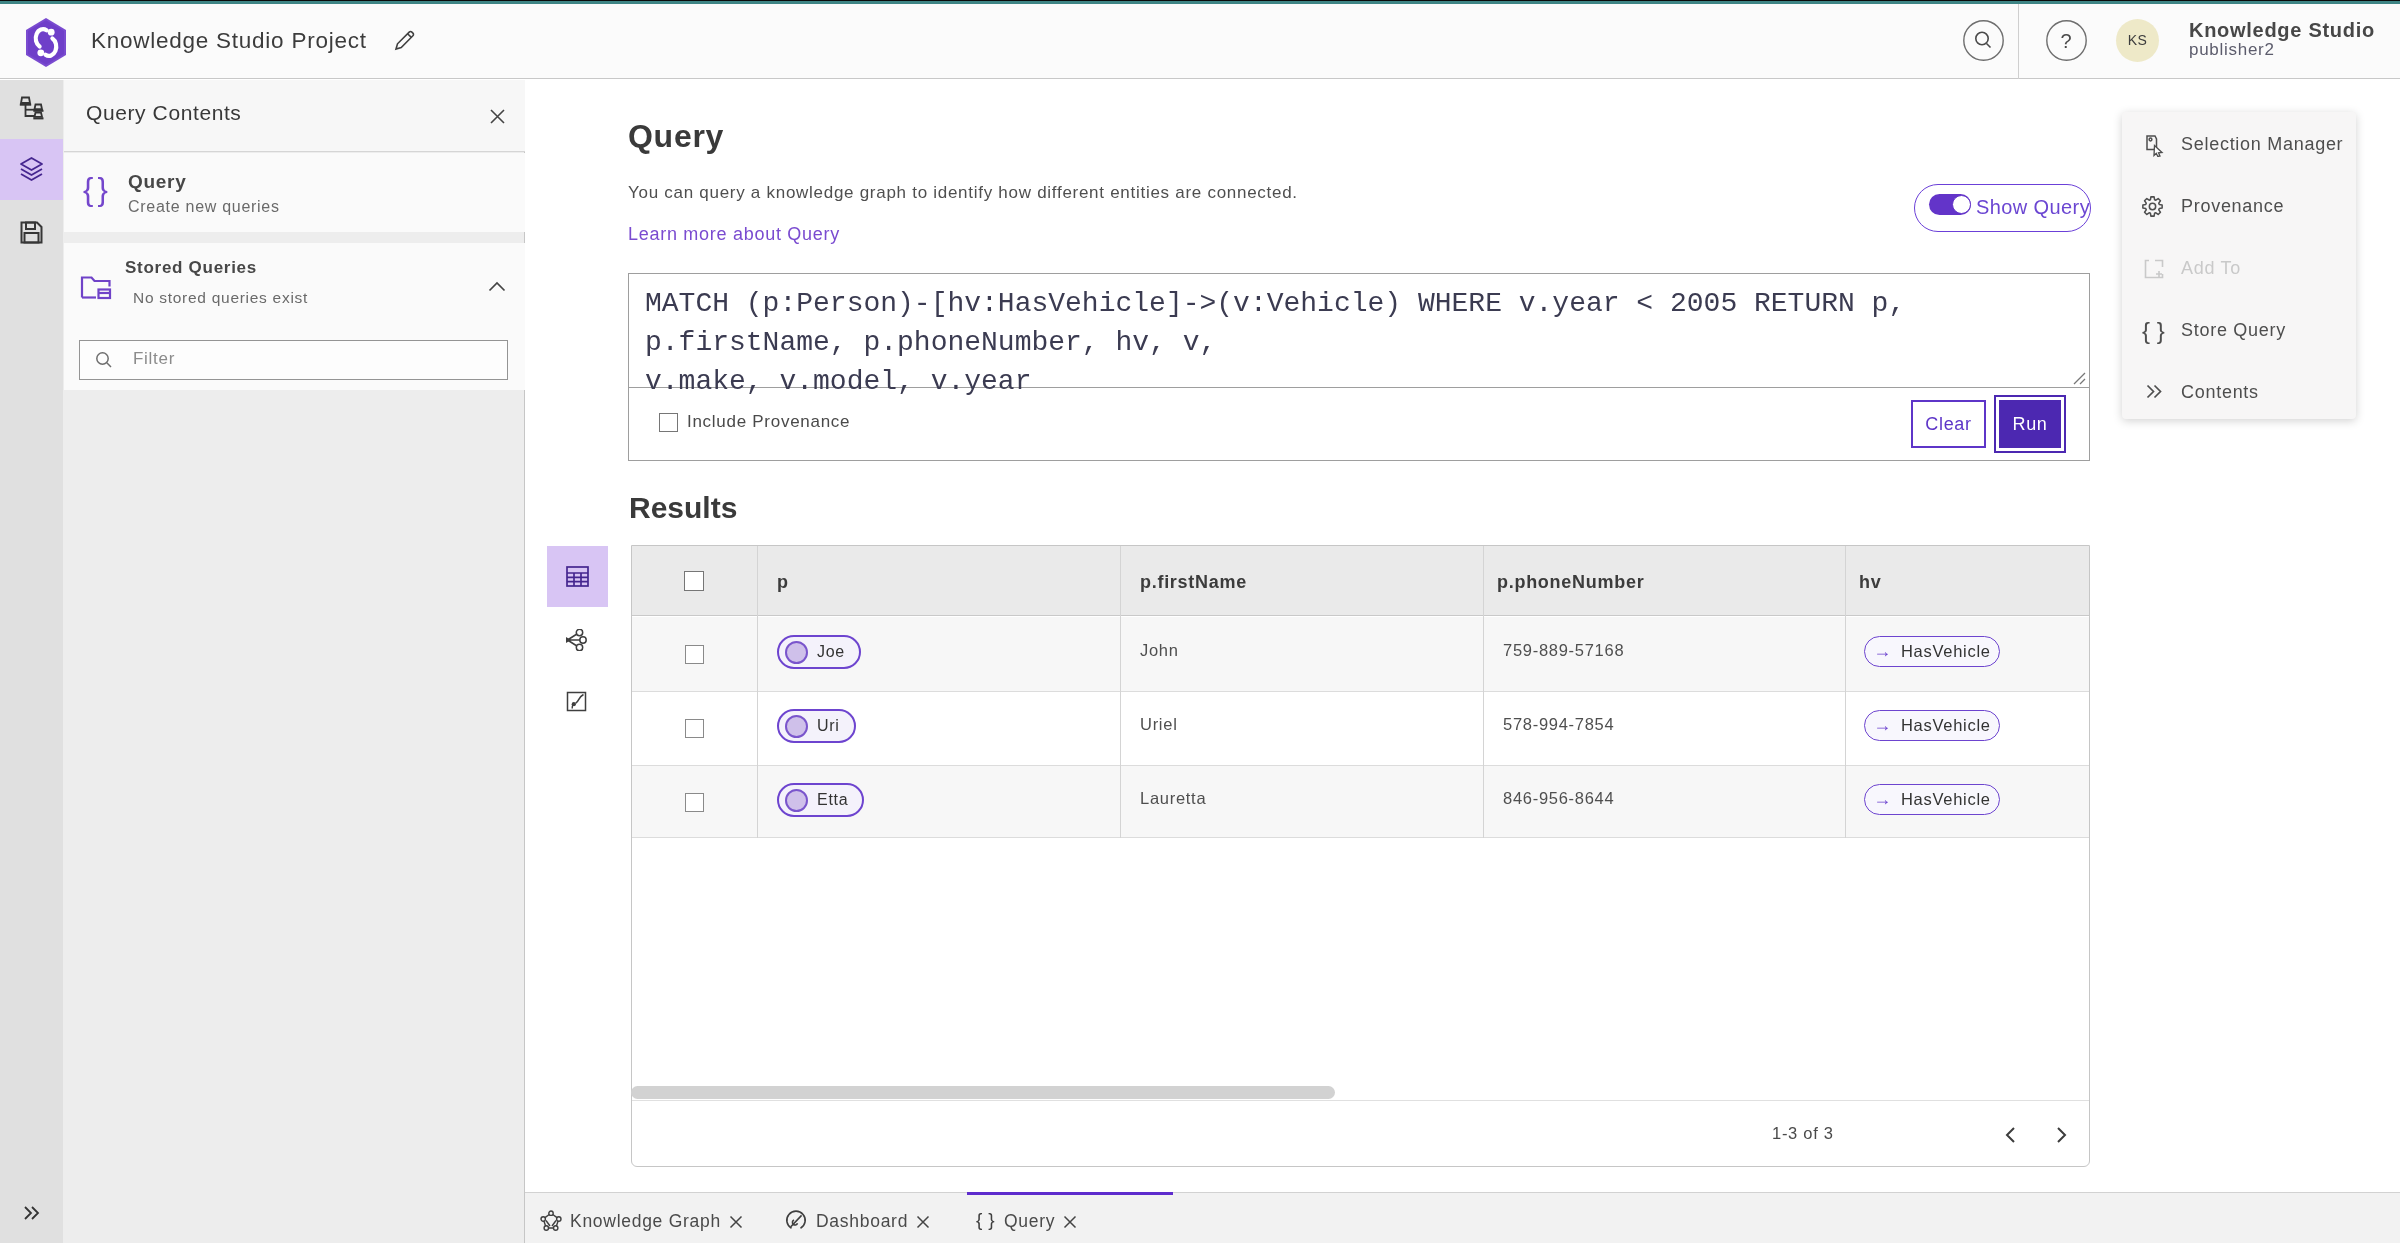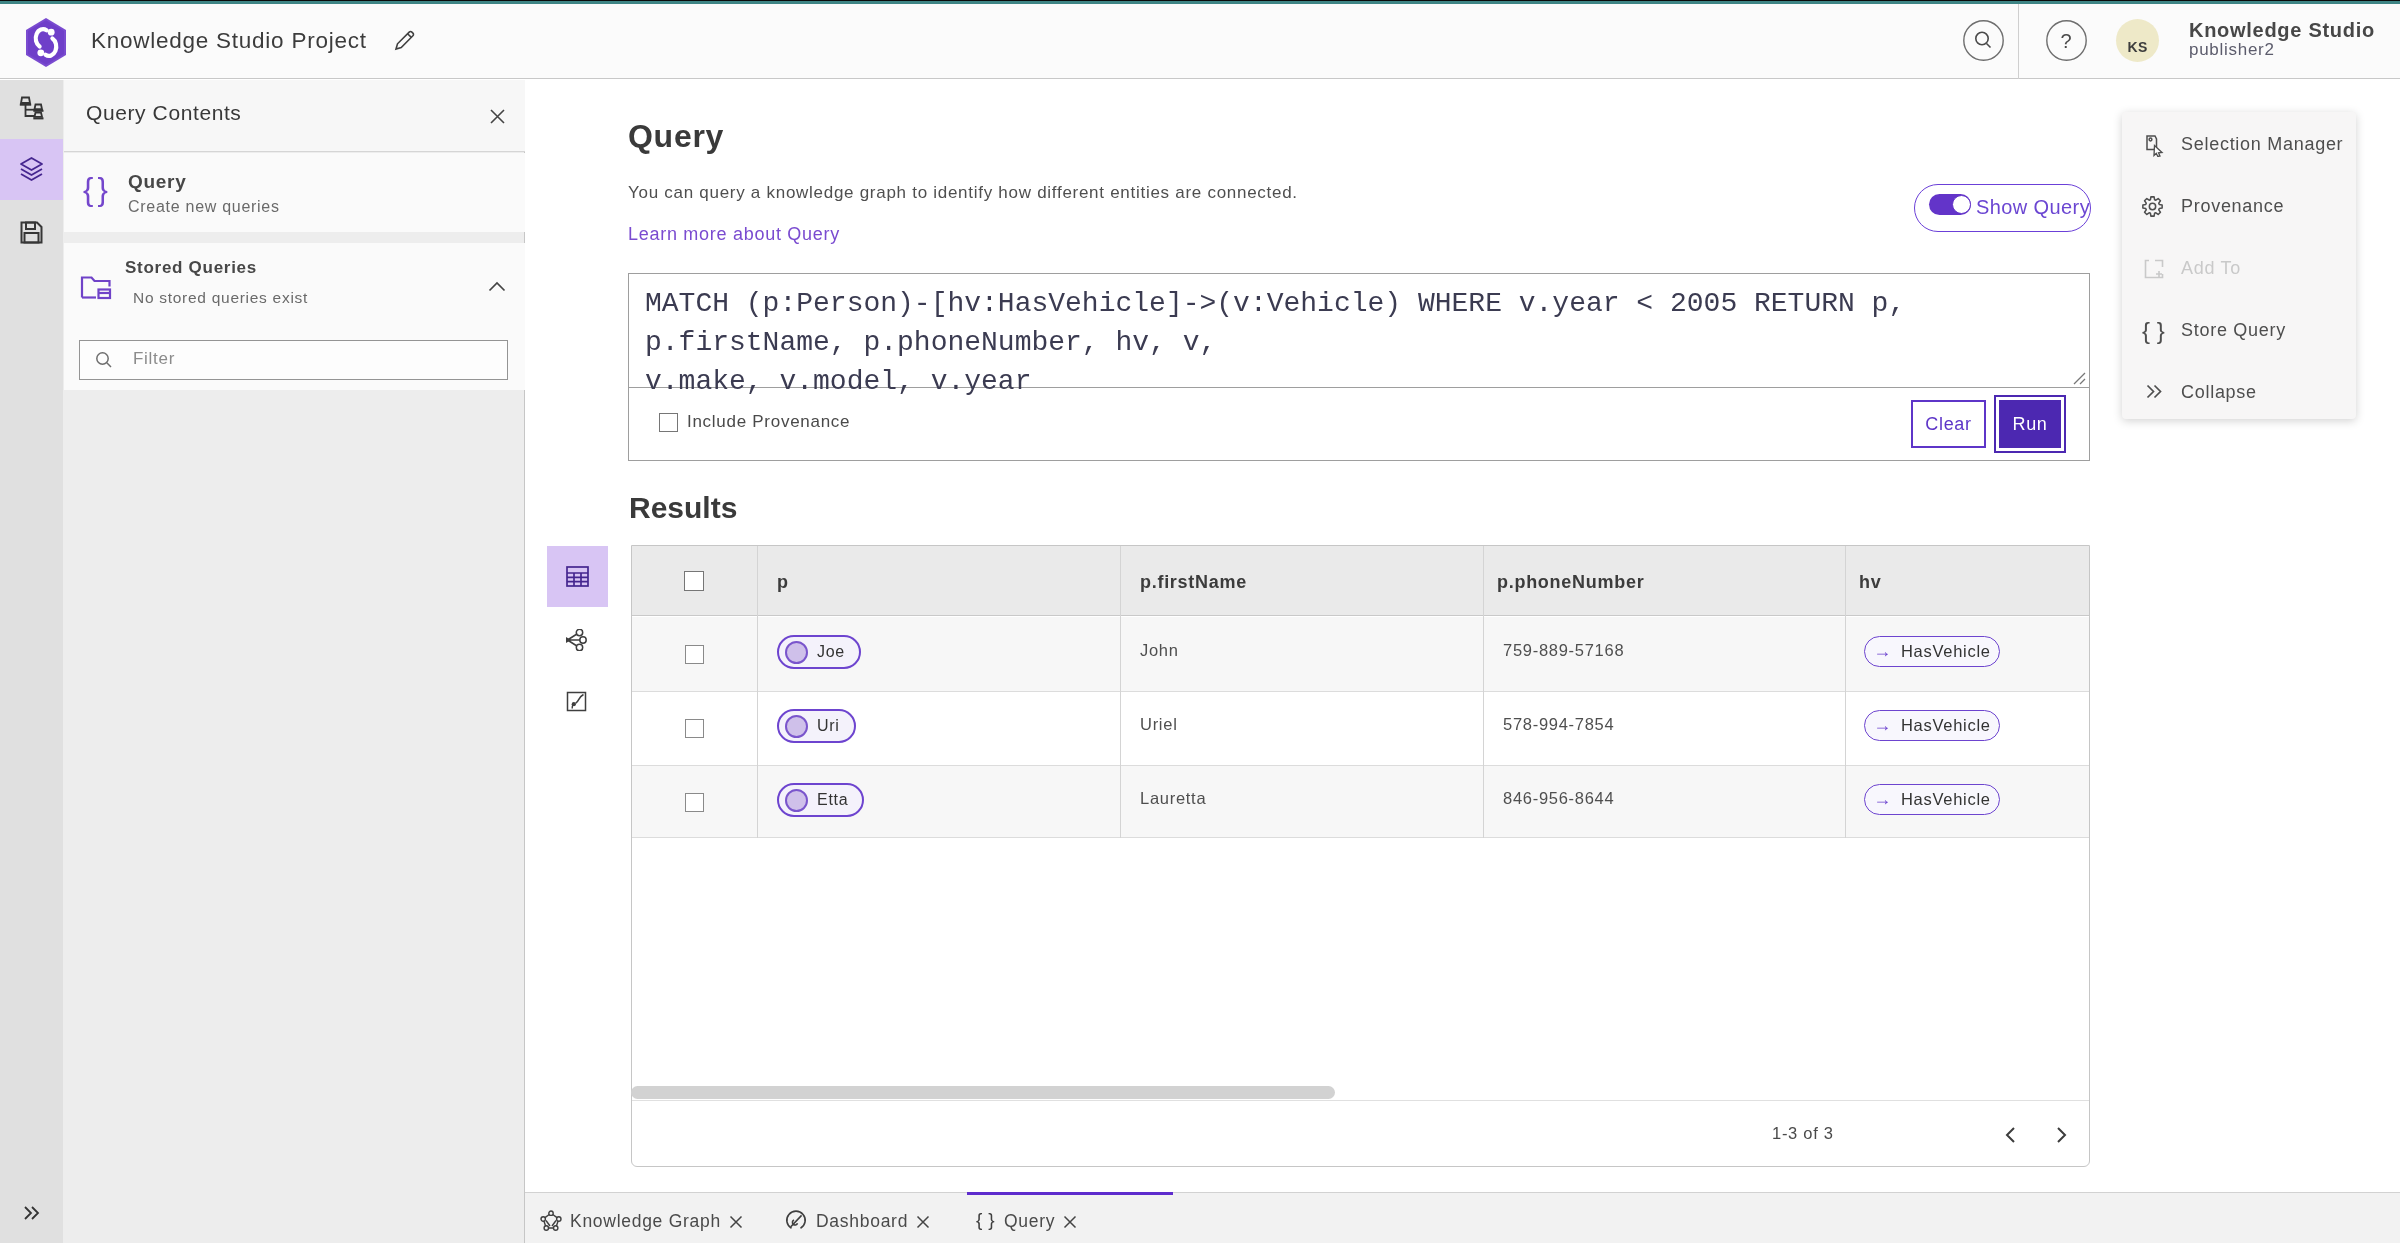--- a/index.html
+++ b/index.html
@@ -51,21 +51,21 @@
 <svg class="abs" style="left:1963px;top:20px;" width="41" height="41" viewBox="0 0 41 41">
   <circle cx="20.5" cy="20.5" r="19.7" fill="#fbfbfb" stroke="#6e6e6e" stroke-width="1.4"></circle>
   <circle cx="19" cy="18.5" r="6.2" fill="none" stroke="#4a4a4a" stroke-width="1.6"></circle>
   <path d="M23.5 23.5 L27.5 27.5" stroke="#4a4a4a" stroke-width="1.6"></path>
 </svg>
 <svg class="abs" style="left:2046px;top:20px;" width="41" height="41" viewBox="0 0 41 41">
   <circle cx="20.5" cy="20.5" r="19.7" fill="#fbfbfb" stroke="#6e6e6e" stroke-width="1.4"></circle>
   <text x="20.5" y="27.5" font-family="Liberation Sans, sans-serif" font-size="20" fill="#4a4a4a" text-anchor="middle">?</text>
 </svg>
 <div class="abs" style="left:2116px;top:19px;width:43px;height:43px;border-radius:50%;background:#eee9c8;"></div>
-<div class="abs" style="left:2116px;top:26px;width:43px;height:43px;line-height:43px;text-align:center;font-size:14px;font-weight:bold;color:#3d3d3d;letter-spacing:0.3px;">KS</div>
+<div class="abs" style="left:2116px;top:19px;width:43px;height:43px;line-height:43px;text-align:center;font-size:14px;font-weight:normal;color:#3d3d3d;letter-spacing:0.3px;">KS</div>
 <div class="abs" style="left:2189px;top:19px;font-size:20px;font-weight:bold;color:#474747;">Knowledge Studio</div>
 <div class="abs" style="left:2189px;top:40px;font-size:17px;color:#5c5c6c;">publisher2</div>
 <div class="abs rail"></div>
 
 <svg class="abs" style="left:18px;top:94px;" width="27" height="27" viewBox="0 0 27 27">
   <g fill="none" stroke="#343434" stroke-width="1.8">
     <path d="M4 3.5 H11 L12 9 H3 Z"></path>
     <path d="M1.8 10.7 H13.2" stroke-width="2"></path>
     <path d="M7.5 10.7 V22 H16"></path>
     <path d="M7.5 15.7 H16"></path>
@@ -294,13 +294,13 @@
 </svg>
 <div class="abs menulbl" style="left:2181px;top:258px;color:#c9c9c9;">Add To</div>
 <div class="abs" style="left:2142px;top:317px;font-size:24px;color:#4e4e4e;letter-spacing:1px;">{ }</div>
 <div class="abs menulbl" style="left:2181px;top:320px;">Store Query</div>
 <svg class="abs" style="left:2146px;top:384px;" width="17" height="15" viewBox="0 0 17 15">
   <g fill="none" stroke="#4e4e4e" stroke-width="1.7">
     <path d="M1.5 1.5 L7.5 7.5 L1.5 13.5"></path>
     <path d="M8.5 1.5 L14.5 7.5 L8.5 13.5"></path>
   </g>
 </svg>
-<div class="abs menulbl" style="left:2181px;top:382px;">Collapse</div>
+<div class="abs menulbl" style="left:2181px;top:382px;">Contents</div>
 
 </body></html>

